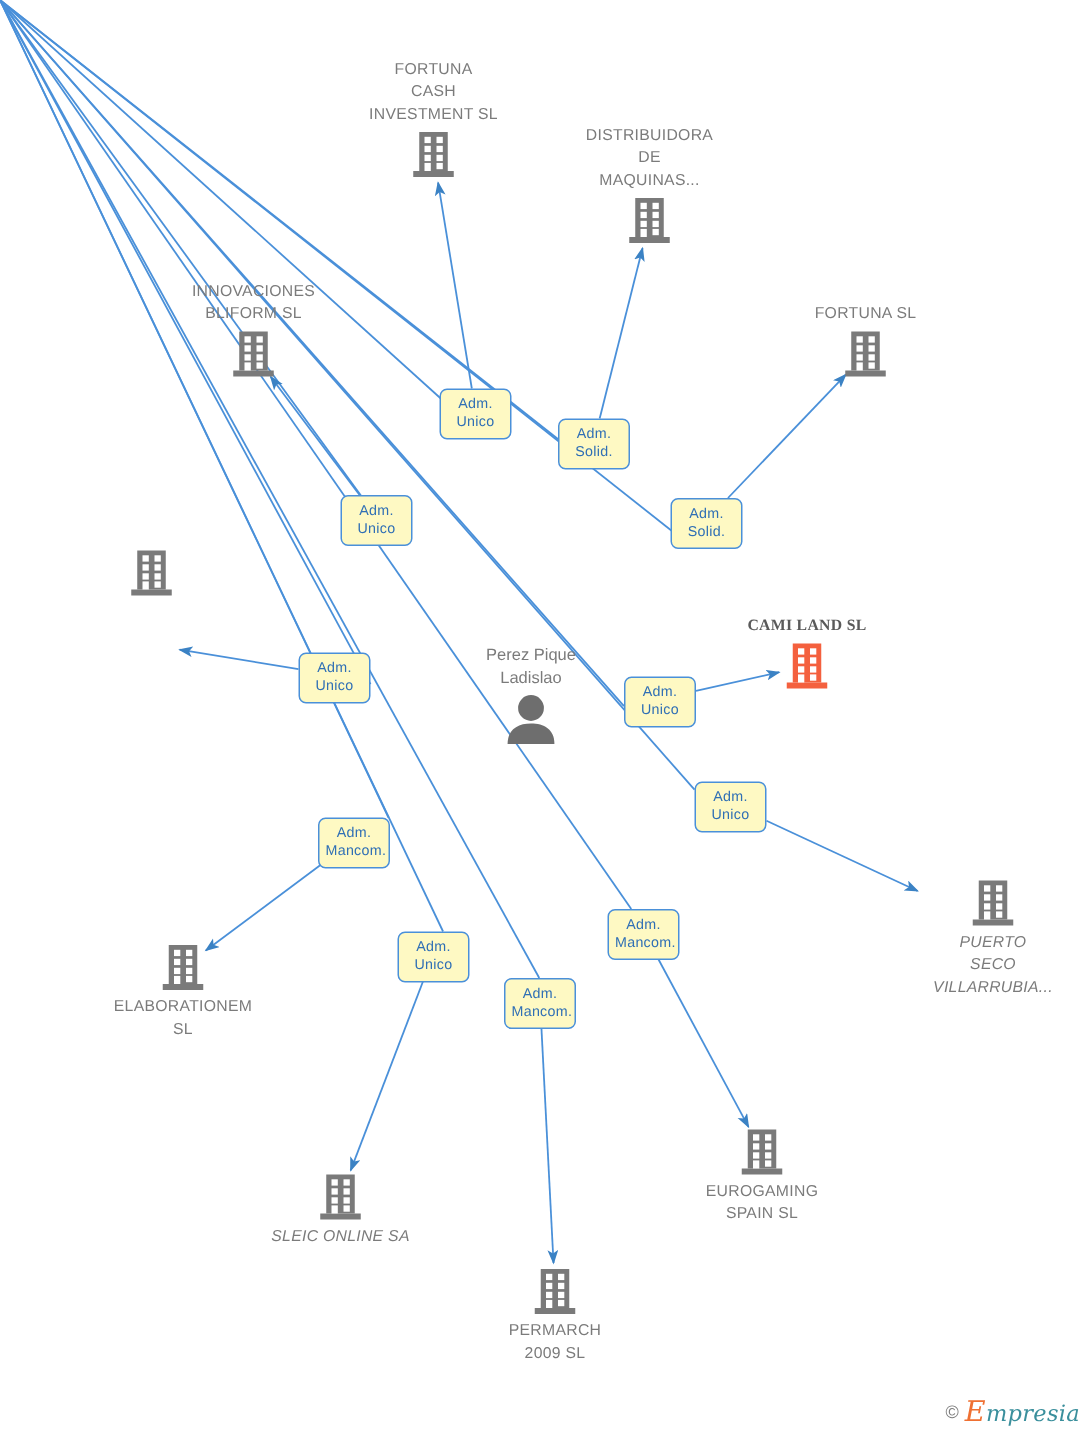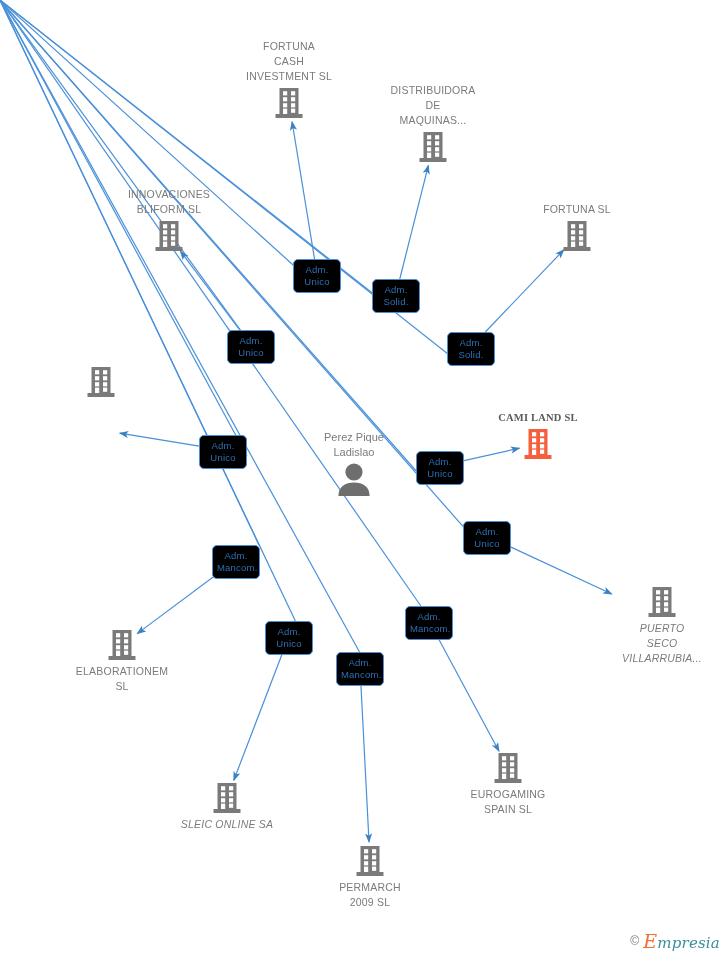--- a/index.html
+++ b/index.html
@@ -65,21 +65,21 @@
     line-height: 15px;
     color: #7b7b7b;
     white-space: pre-line;
     margin-bottom: 2px;
   }
 
   
   .rel {
     position: absolute;
     box-sizing: border-box;
-    background: #000000;
+    background: #fef9c3;
     border: 1.3px solid #4a90d9;
     border-radius: 5px;
     color: #2f6fb5;
     font-size: 9.5px;
     line-height: 12px;
     text-align: center;
     padding: 4px 4px 4px 4px;
     white-space: pre-line;
     letter-spacing: .2px;
   }

